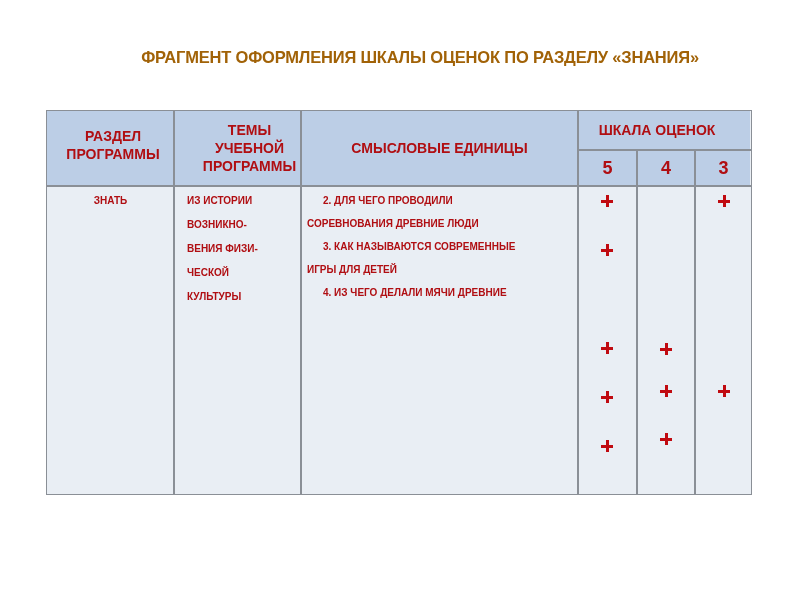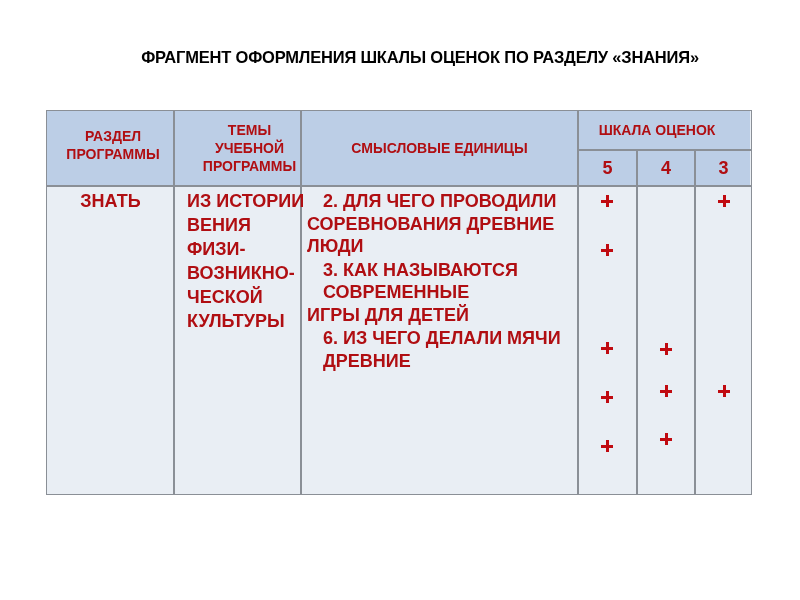--- a/index.html
+++ b/index.html
@@ -2,37 +2,37 @@
 <html><head>
   <meta charset="utf-8">
   <style>
     html, body { margin: 0; padding: 0; }
     body {
       width: 800px; height: 600px; background: #ffffff; position: relative; overflow: hidden;
       font-family: "Liberation Sans", "DejaVu Sans", sans-serif; color: #b00e12;
     }
     .title {
       position: absolute; left: 0; top: 48px; width: 800px; text-align: center;
-      font-size: 16.5px; font-weight: bold; color: #000000; letter-spacing: -0.2px;
+      font-size: 16.5px; font-weight: bold; color: #a16207; letter-spacing: -0.2px;
       padding-left: 40px; box-sizing: border-box;
     }
     .tbl {
       position: absolute; left: 46px; top: 110px; width: 706px; height: 385px;
       border: 1.5px solid #8a8f96; box-sizing: border-box; background: #e9eef4;
     }
     .cell { position: absolute; box-sizing: border-box; }
     .hdr { background: #bccee6; }
     .vline { position: absolute; top: 0; bottom: 0; width: 1.5px; background: #8a8f96; }
     .hline { position: absolute; height: 1.5px; background: #8a8f96; }
     .htext {
       font-weight: bold; font-size: 14px; line-height: 18px; text-align: center; color: #b00e12;
       display: flex; align-items: center; justify-content: center; flex-direction: column;
     }
     .grade { font-size: 18px; font-weight: bold; }
-    .body-text { font-weight: bold; font-size: 18px; line-height: 24px; color: #b00e12; }
+    .body-text { font-weight: bold; font-size: 10px; line-height: 24px; color: #b00e12; }
     .unit { margin-bottom: 1px; }
     .unit .num { padding-left: 16px; }
     .plus {
       position: absolute; width: 12px; height: 12px; transform: translate(-50%, -50%);
     }
     .plus::before, .plus::after {
       content: ""; position: absolute; background: #c00a10;
     }
     .plus::before { left: 0; top: 4.5px; width: 12px; height: 3px; }
     .plus::after { left: 4.5px; top: 0; width: 3px; height: 12px; }
@@ -73,39 +73,39 @@
   <div class="vline" style="left:530px;"></div>
   <div class="vline" style="left:589px;top:38px;"></div>
   <div class="vline" style="left:647px;top:38px;"></div>
   <div class="hline" style="left:531px;right:0;top:38px;"></div>
   <div class="hline" style="left:0;right:0;top:74px;"></div>
 
   <div class="cell body-text" style="left:0;top:78px;width:127px;text-align:center;">ЗНАТЬ</div>
 
   <div class="cell body-text" style="left:140px;top:78px;width:118px;">
     <div>ИЗ ИСТОРИИ</div>
+    <div>ВОЗНИКНО-</div>
     <div>ВЕНИЯ ФИЗИ-</div>
-    <div>ВОЗНИКНО-</div>
     <div>ЧЕСКОЙ</div>
     <div>КУЛЬТУРЫ</div>
   </div>
 
   <div class="cell body-text" style="left:260px;top:78px;width:270px;line-height:22.5px;">
     <div class="unit">
     </div>
     <div class="unit">
       <div class="num">2. ДЛЯ ЧЕГО ПРОВОДИЛИ</div>
       <div>СОРЕВНОВАНИЯ ДРЕВНИЕ ЛЮДИ</div>
     </div>
     <div class="unit">
       <div class="num">3. КАК НАЗЫВАЮТСЯ СОВРЕМЕННЫЕ</div>
       <div>ИГРЫ ДЛЯ ДЕТЕЙ</div>
     </div>
     <div class="unit">
-      <div class="num">6. ИЗ ЧЕГО ДЕЛАЛИ МЯЧИ ДРЕВНИЕ</div>
+      <div class="num">4. ИЗ ЧЕГО ДЕЛАЛИ МЯЧИ ДРЕВНИЕ</div>
     </div>
   </div>
 
   <div class="plus" style="left:560px;top:90px;"></div>
   <div class="plus" style="left:560px;top:139px;"></div>
   <div class="plus" style="left:560px;top:237px;"></div>
   <div class="plus" style="left:560px;top:286px;"></div>
   <div class="plus" style="left:560px;top:335px;"></div>
 
   <div class="plus" style="left:619px;top:238px;"></div>

